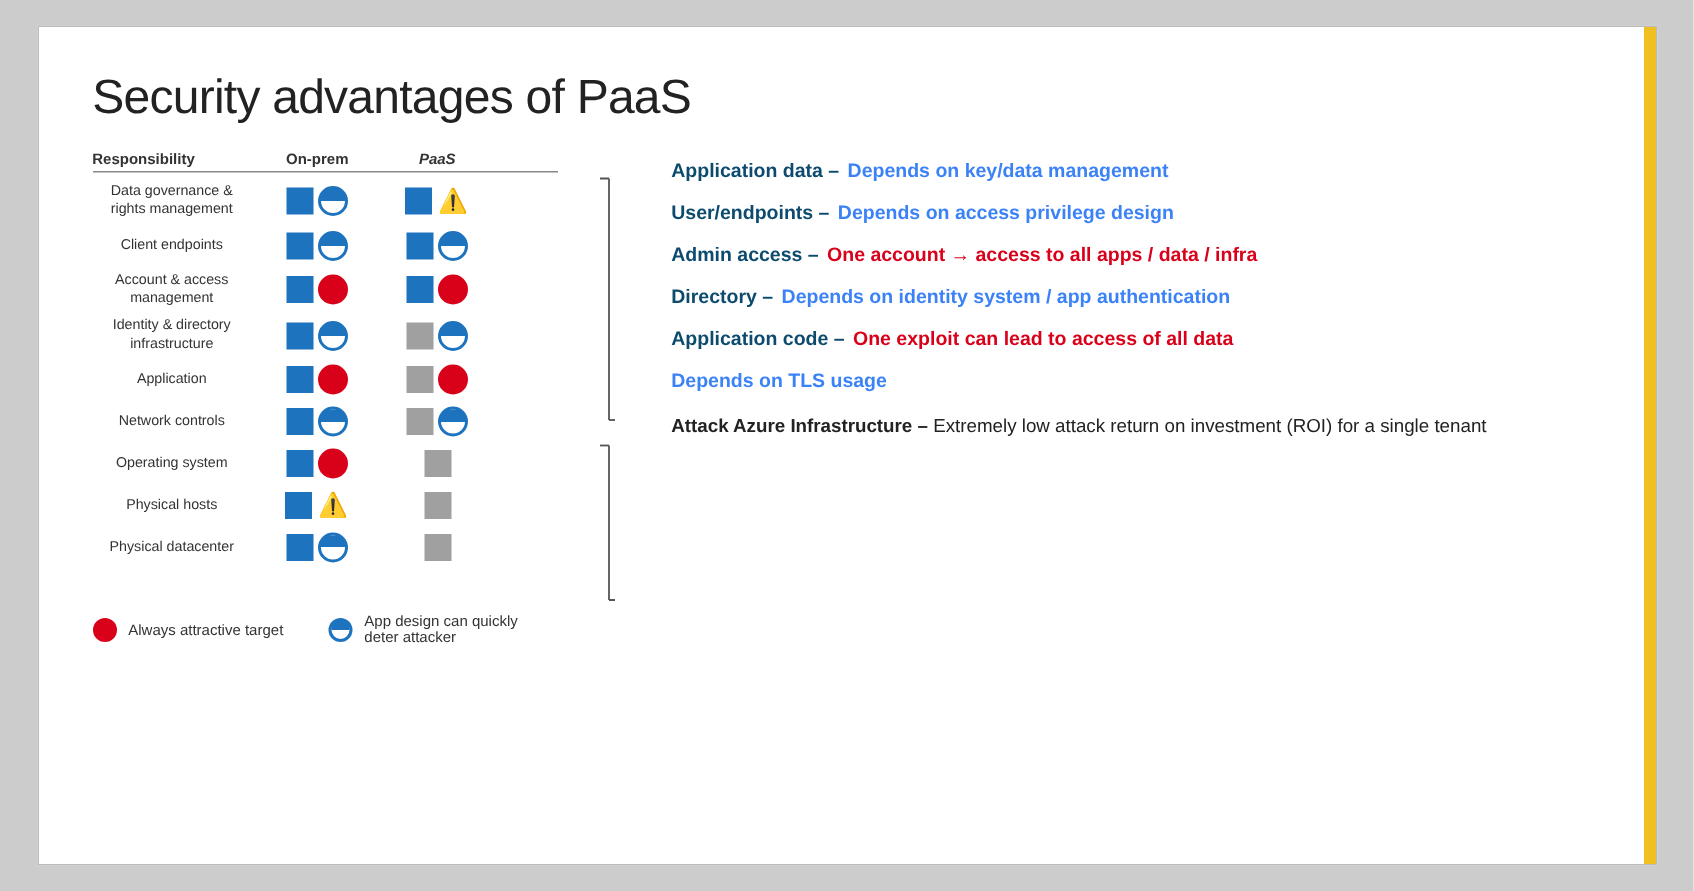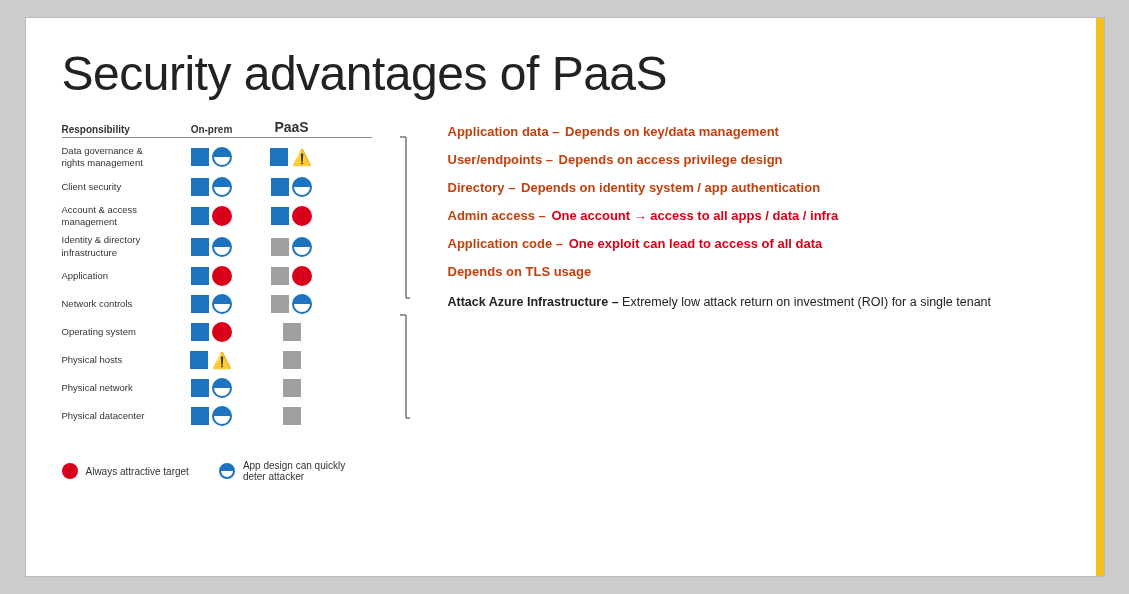--- a/index.html
+++ b/index.html
@@ -13,21 +13,21 @@
     }
     .slide {
       background: #fff;
       width: 1080px;
       min-height: 560px;
       border: 1px solid #bbb;
       padding: 28px 36px 24px 36px;
       position: relative;
     }
     .slide-title {
-      font-size: 48px;
+      font-size: 32px;
       font-weight: 300;
       color: #222;
       margin-bottom: 18px;
       letter-spacing: -0.5px;
     }
     .content-area {
       display: flex;
       gap: 16px;
     }
     
@@ -38,33 +38,34 @@
     }
     .table-header-row {
       display: flex;
       align-items: flex-end;
       margin-bottom: 4px;
       padding-bottom: 2px;
       border-bottom: 1px solid #888;
     }
     .col-label { width: 110px; font-size: 10px; color: #333; font-weight: 600; }
     .col-onprem { width: 80px; text-align: center; font-size: 10px; color: #333; font-weight: 600; }
-    .col-paas { width: 80px; text-align: center; font-size: 14px; color: #333; font-weight: 600; }
+    .col-paas { width: 80px; text-align: center; font-size: 10px; color: #333; font-weight: 600; font-style: italic; }
     .table-row {
       display: flex;
       align-items: center;
       padding: 3px 0;
       min-height: 28px;
     }
     .row-label {
       width: 110px;
       font-size: 9.5px;
       color: #333;
       line-height: 1.3;
       padding-right: 4px;
+      text-align: center;
     }
     .icons-onprem {
       width: 80px;
       display: flex;
       align-items: center;
       justify-content: center;
       gap: 3px;
     }
     .icons-paas {
       width: 80px;
@@ -122,27 +123,27 @@
     .right-row {
       display: flex;
       align-items: baseline;
       padding: 4px 0;
       font-size: 13px;
       line-height: 1.45;
       min-height: 28px;
     }
     .right-row-label {
       font-weight: 700;
-      color: #c2410c;
+      color: #0c4a6e;
       white-space: nowrap;
       margin-right: 2px;
       font-size: 13px;
     }
     .right-row-value-blue {
-      color: #c2410c;
+      color: #3b82f6;
       font-weight: 600;
       font-size: 13px;
     }
     .right-row-value-red {
       color: #d9001a;
       font-weight: 600;
       font-size: 13px;
     }
     .attack-section {
       margin-top: 6px;
@@ -208,21 +209,21 @@
         <div class="icons-onprem">
           <span class="icon-blue-sq"></span>
           <span class="icon-blue-half"></span>
         </div>
         <div class="icons-paas">
           <span class="icon-blue-sq"></span>
           <span class="icon-warning">⚠️</span>
         </div>
       </div>
       <div class="table-row">
-        <div class="row-label">Client security</div>
+        <div class="row-label">Client endpoints</div>
         <div class="icons-onprem">
           <span class="icon-blue-sq"></span>
           <span class="icon-blue-half"></span>
         </div>
         <div class="icons-paas">
           <span class="icon-blue-sq"></span>
           <span class="icon-blue-half"></span>
         </div>
       </div>
       <div class="table-row">
@@ -277,30 +278,20 @@
         </div>
         <div class="icons-paas">
           <span class="icon-gray-sq"></span>
         </div>
       </div>
       <div class="table-row">
         <div class="row-label">Physical hosts</div>
         <div class="icons-onprem">
           <span class="icon-blue-sq"></span>
           <span class="icon-warning">⚠️</span>
-        </div>
-        <div class="icons-paas">
-          <span class="icon-gray-sq"></span>
-        </div>
-      </div>
-      <div class="table-row">
-        <div class="row-label">Physical network</div>
-        <div class="icons-onprem">
-          <span class="icon-blue-sq"></span>
-          <span class="icon-blue-half"></span>
         </div>
         <div class="icons-paas">
           <span class="icon-gray-sq"></span>
         </div>
       </div>
       <div class="table-row">
         <div class="row-label">Physical datacenter</div>
         <div class="icons-onprem">
           <span class="icon-blue-sq"></span>
           <span class="icon-blue-half"></span>
@@ -339,26 +330,26 @@
       <div class="right-rows">
         <div class="right-row">
           <span class="right-row-label">Application data –&nbsp;</span>
           <span class="right-row-value-blue">Depends on key/data management</span>
         </div>
         <div class="right-row">
           <span class="right-row-label">User/endpoints –&nbsp;</span>
           <span class="right-row-value-blue">Depends on access privilege design</span>
         </div>
         <div class="right-row">
+          <span class="right-row-label">Admin access –&nbsp;</span>
+          <span class="right-row-value-red">One account → access to all apps / data / infra</span>
+        </div>
+        <div class="right-row">
           <span class="right-row-label">Directory –&nbsp;</span>
           <span class="right-row-value-blue">Depends on identity system / app authentication</span>
-        </div>
-        <div class="right-row">
-          <span class="right-row-label">Admin access –&nbsp;</span>
-          <span class="right-row-value-red">One account → access to all apps / data / infra</span>
         </div>
         <div class="right-row">
           <span class="right-row-label">Application code –&nbsp;</span>
           <span class="right-row-value-red">One exploit can lead to access of all data</span>
         </div>
         <div class="right-row">
           <span class="right-row-value-blue">Depends on TLS usage</span>
         </div>
       </div>
 

